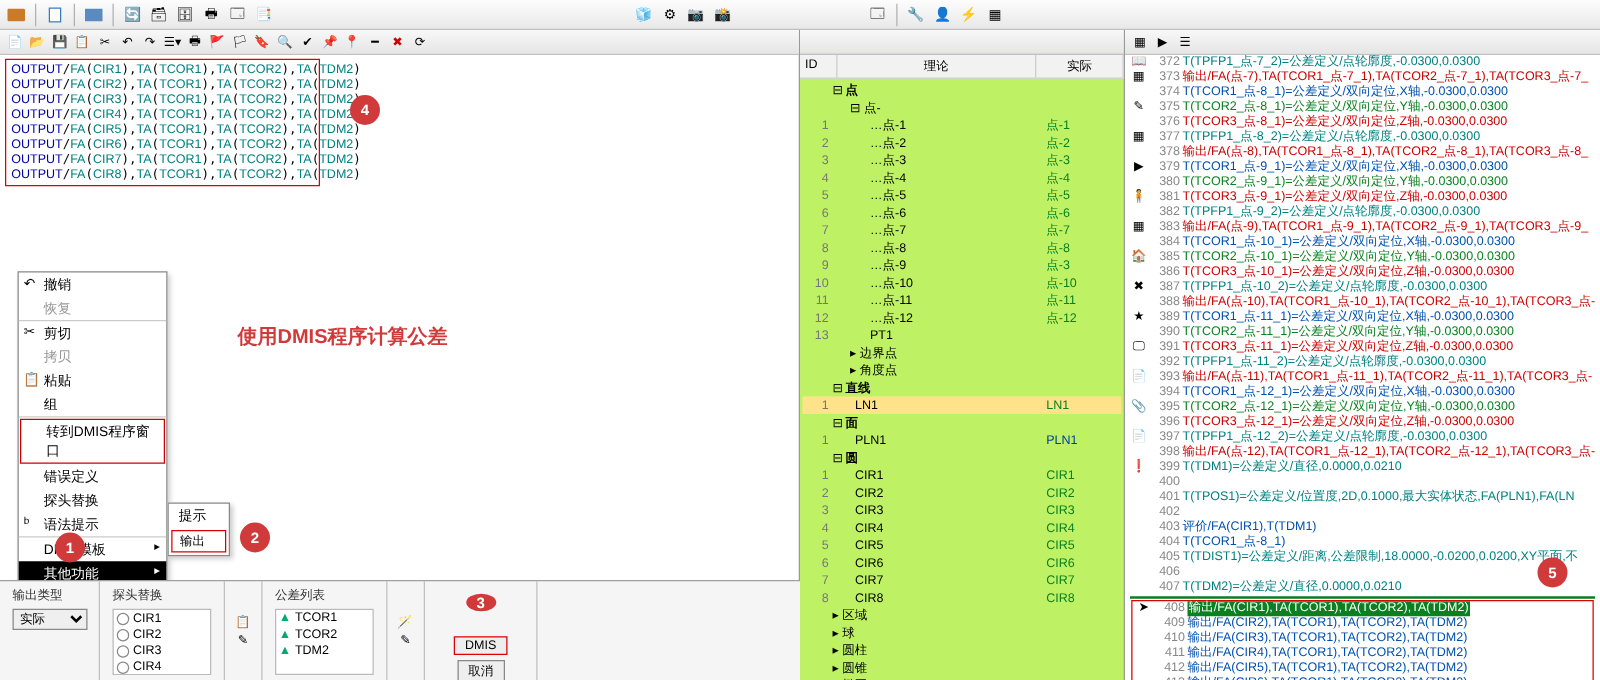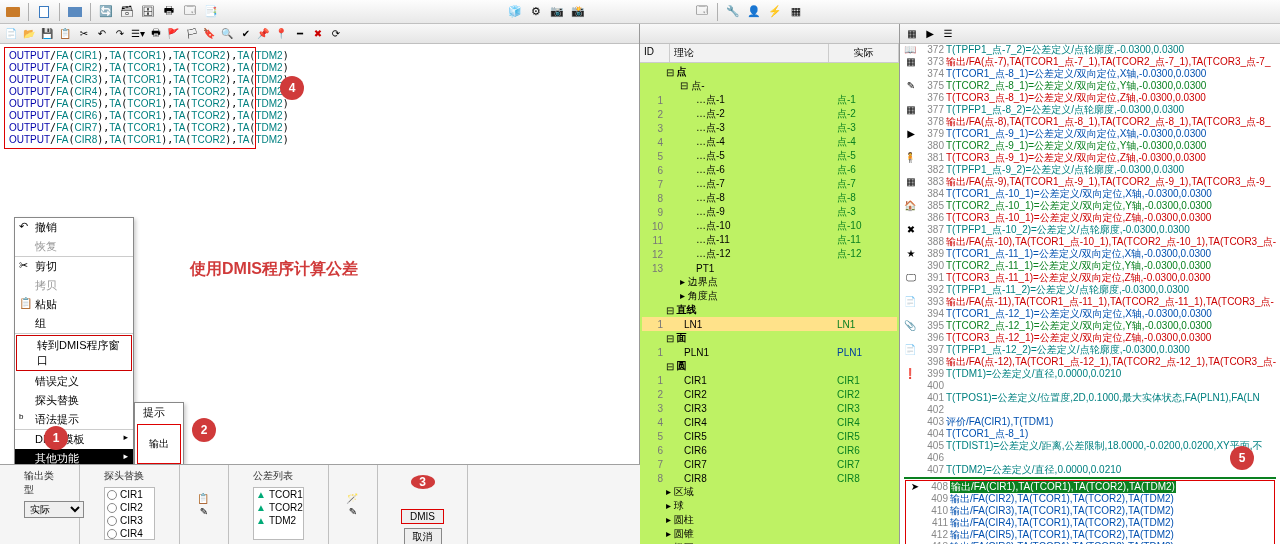--- a/index.html
+++ b/index.html
@@ -25,24 +25,24 @@
   
   .annotation-text { position: absolute; left: 190px; top: 235px; color: #d03a3a; font-weight: bold; font-size: 16px; }
   
   .context-menu { position: absolute; left: 14px; top: 193px; width: 120px; background: #fff; border: 1px solid #888; box-shadow: 2px 2px 4px rgba(0,0,0,.2); font-size: 11px; }
   .context-menu .item { padding: 2px 6px 2px 20px; position: relative; cursor: default; }
   .context-menu .item.sel { background: #000000; color: #fff; }
   .context-menu .item.arrow:after { content: "▸"; position: absolute; right: 5px; top: 2px; font-size: 9px; }
   
   .sub-menu { position: absolute; left: 134px; top: 378px; width: 50px; background: #fff; border: 1px solid #888; box-shadow: 2px 2px 4px rgba(0,0,0,.2); font-size: 11px; }
   .sub-menu .item { padding: 2px 8px; }
-  .sub-menu .btn-out { border: 1.5px solid #d00; padding: 12px 6px; font-size: 10px; margin: 2px; text-align: center; }
+  .sub-menu .btn-out { border: 1.5px solid #d00; padding: 1px 6px; font-size: 10px; margin: 2px; text-align: left; }
   
   .bottom-pane { position: absolute; left: 0; bottom: 0; width: 640px; height: 80px; border-top: 1px solid #a0a0a0; display: flex; background: #f5f5f5; }
-  .bp-col { padding: 4px 24px; border-right: 1px solid #c0c0c0; display: flex; flex-direction: column; gap: 2px; font-size: 10px; }
+  .bp-col { padding: 4px 10px; border-right: 1px solid #c0c0c0; display: flex; flex-direction: column; gap: 2px; font-size: 10px; }
   .bp-col h6 { font-size: 10px; font-weight: normal; color: #333; margin-bottom: 2px; }
   .bp-list { border: 1px solid #bbb; background: #fff; flex: 1; overflow: auto; font-size: 10px; }
   .bp-list .row { padding: 1px 2px; display: flex; align-items: center; gap: 3px; }
   .bp-list .row .ico { width: 10px; height: 10px; border: 1px solid #888; border-radius: 50%; background: #fff; display: inline-block; }
   .bp-select { border: 1px solid #888; font-size: 10px; padding: 1px; width: 60px; }
   .bp-btn { border: 1.5px solid #d00; padding: 1px 8px; font-size: 10px; background: #eee; margin-top: 24px; }
   .bp-btn2 { border: 1px solid #888; padding: 1px 8px; font-size: 10px; background: #eee; }
   
   
   .mid-header { display: flex; font-size: 10px; border-bottom: 1px solid #ccc; background: #f2f2f2; }
@@ -203,21 +203,21 @@
         <button class="bp-btn">DMIS</button>
         <button class="bp-btn2" style="margin-top:2px">取消</button>
       </div>
     </div>
   </div>
 
   <div class="mid-panel">
     <div class="sub-toolbar"></div>
     <div class="mid-header">
       <div style="width:30px">ID</div>
-      <div style="flex:1;">理论</div>
+      <div style="flex:1;text-align:center">理论</div>
       <div style="width:70px;text-align:center">实际</div>
     </div>
     <div class="tree" id="tree">
         <div class="row">
           <span class="c1"></span>
           <span class="c2">⊟ <b>点</b></span>
           <span class="c3"></span>
         </div>
         <div class="row">
           <span class="c1"></span>

